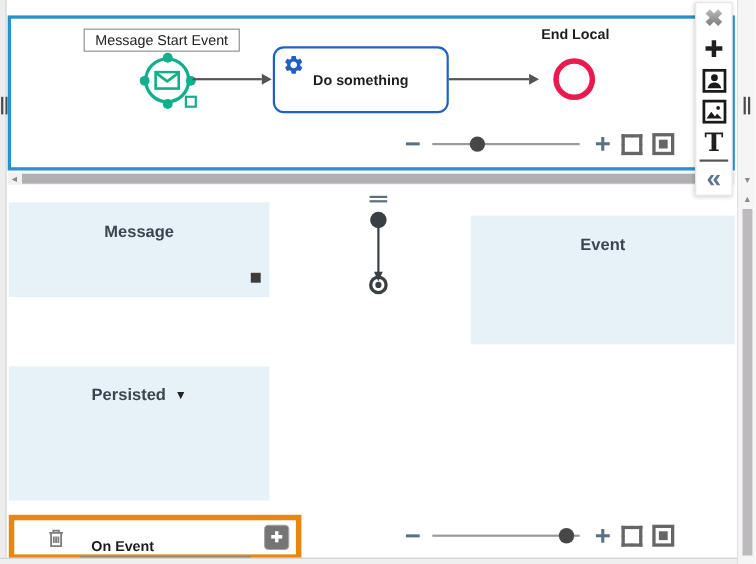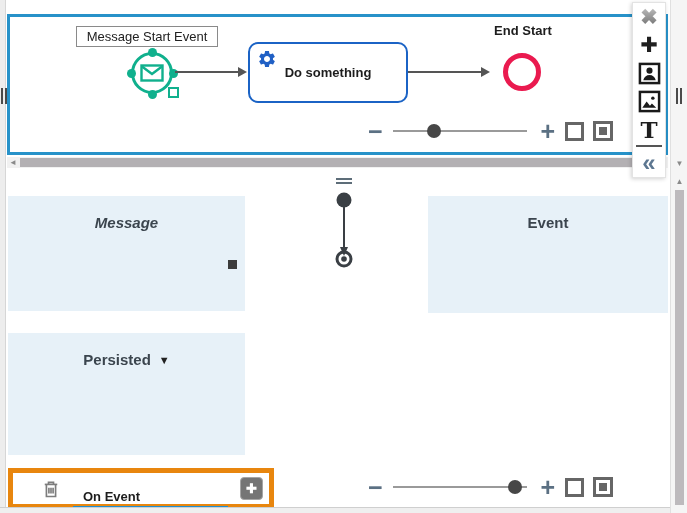--- a/index.html
+++ b/index.html
@@ -58,21 +58,21 @@
   
   .hscroll{left:7px;top:157px;width:661px;height:11px;background:#f1f1f1;}
   .hscroll .arr{position:absolute;left:2px;top:1px;font-size:8px;color:#8a8a8a;line-height:9px;}
   .hscroll .thumb{position:absolute;left:13px;top:1px;width:612px;height:9px;background:#b3b0b3;}
 
   
   .mid-grip span{display:block;width:16px;height:2px;background:#5d6d79;margin-bottom:2px;}
 
   
   .section{background:#e7f1f8;}
-  .sec-message{left:8px;top:196px;width:237px;height:115px;font-style:italic;}
+  .sec-message{left:8px;top:184px;width:237px;height:86px;}
   .sec-local{left:428px;top:196px;width:240px;height:117px;}
   .sec-persisted{left:8px;top:333px;width:237px;height:122px;}
   .sec-title{margin-top:18px;text-align:center;font-size:15px;font-weight:bold;color:#3b454e;}
   .caret{font-size:11px;color:#222;margin-left:8px;vertical-align:1px;}
 
   .msg-item{position:absolute;left:17px;top:59px;width:202px;height:38px;background:#fff;border:2px solid #1c1c1c;
     display:flex;align-items:center;justify-content:center;font-size:12px;font-weight:bold;color:#222;}
   .msg-port{position:absolute;left:220px;top:64px;width:9px;height:9px;background:#3c3c3c;}
 
   
@@ -137,21 +137,21 @@
 <div class="abs task-box">
   <svg class="gear" width="20" height="20" viewBox="0 0 24 24">
     <path fill="#2060c5" d="M19.14 12.94c.04-.3.06-.61.06-.94 0-.32-.02-.64-.07-.94l2.03-1.58c.18-.14.23-.41.12-.61l-1.92-3.32c-.12-.22-.37-.29-.59-.22l-2.39.96c-.5-.38-1.03-.7-1.62-.94l-.36-2.54c-.04-.24-.24-.41-.48-.41h-3.84c-.24 0-.43.17-.47.41l-.36 2.54c-.59.24-1.13.57-1.62.94l-2.39-.96c-.22-.08-.47 0-.59.22L2.74 8.87c-.12.21-.08.47.12.61l2.03 1.58c-.05.3-.09.63-.09.94s.02.64.07.94l-2.03 1.58c-.18.14-.23.41-.12.61l1.92 3.32c.12.22.37.29.59.22l2.39-.96c.5.38 1.03.7 1.62.94l.36 2.54c.05.24.24.41.48.41h3.84c.24 0 .44-.17.47-.41l.36-2.54c.59-.24 1.13-.56 1.62-.94l2.39.96c.22.08.47 0 .59-.22l1.92-3.32c.12-.22.07-.47-.12-.61l-2.01-1.58zM12 15.6c-1.98 0-3.6-1.62-3.6-3.6s1.62-3.6 3.6-3.6 3.6 1.62 3.6 3.6-1.62 3.6-3.6 3.6z"></path>
   </svg>
   <div class="task-text">Do something</div>
 </div>
 
 <div class="abs flow-line" style="left:408px;top:71px;width:73px;"></div>
 <div class="abs flow-head" style="left:481px;top:67px;"></div>
 
-<div class="abs end-label">End Start</div>
+<div class="abs end-label">End Local</div>
 <div class="abs end-circle"></div>
 
 <div class="abs zoomrow" style="left:368px;top:121px;">
   <span class="zr-minus">−</span>
   <div class="zr-track">
     <div class="zr-knob" style="left:calc(31% - 7px)"></div>
   </div>
   <span class="zr-plus">+</span>
   <div class="zr-full">
       <i></i>

